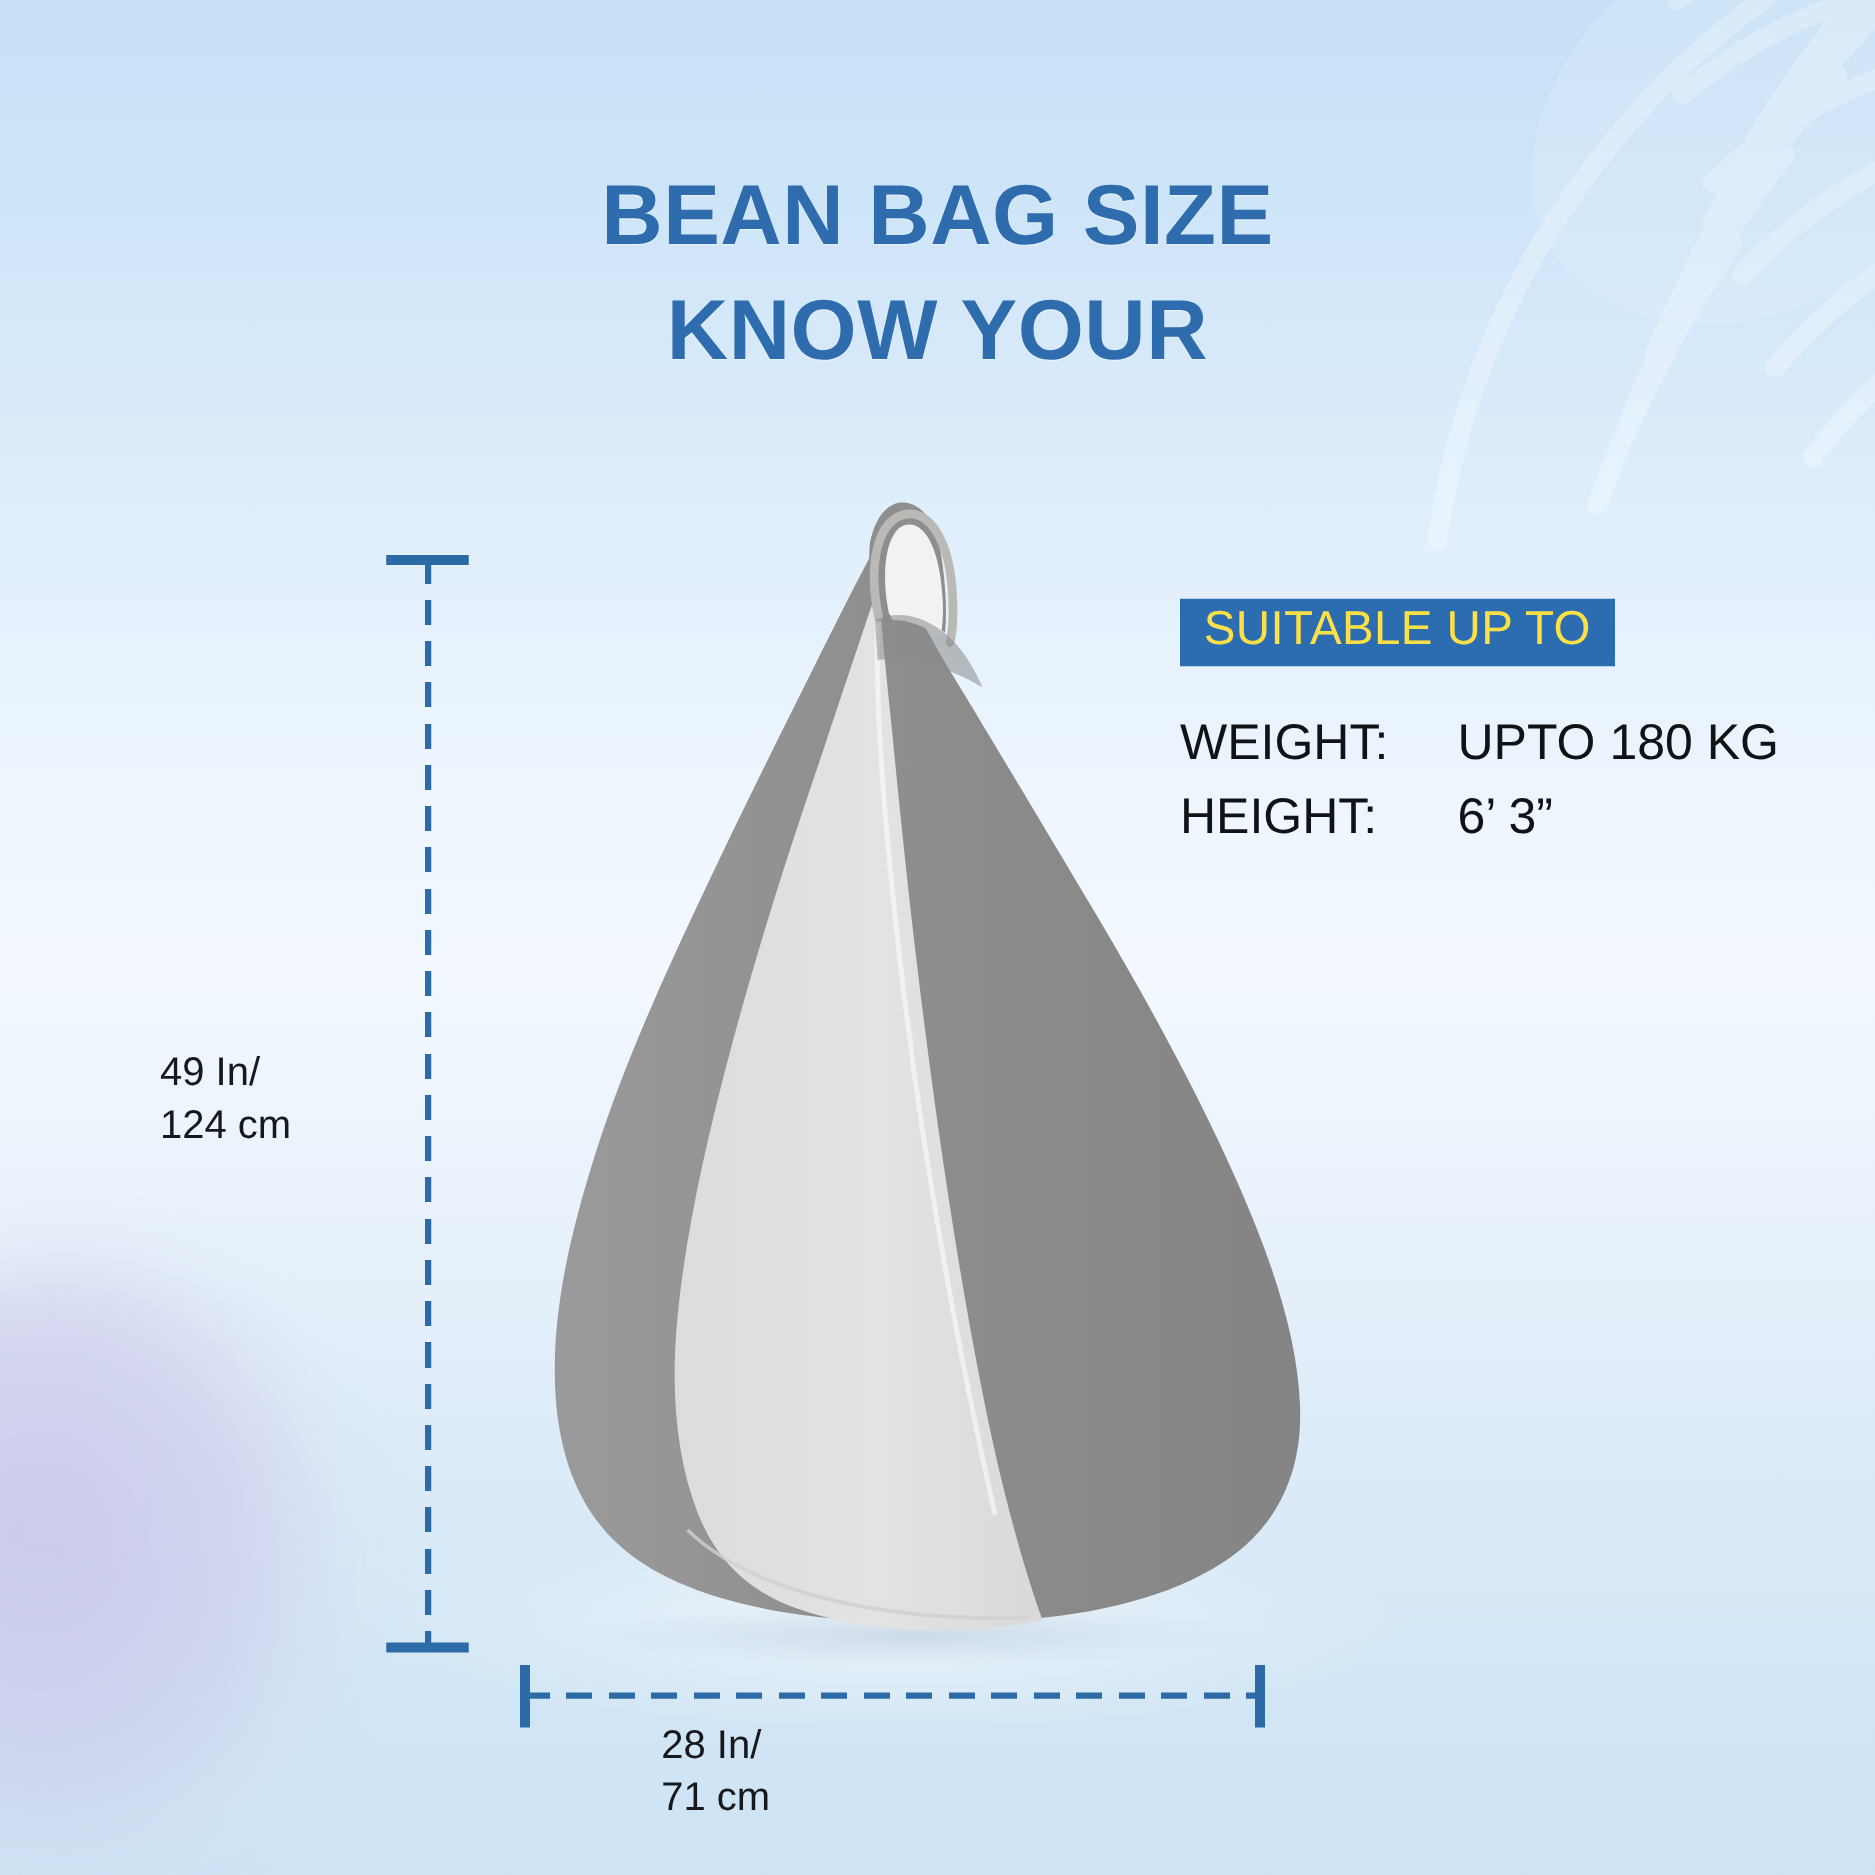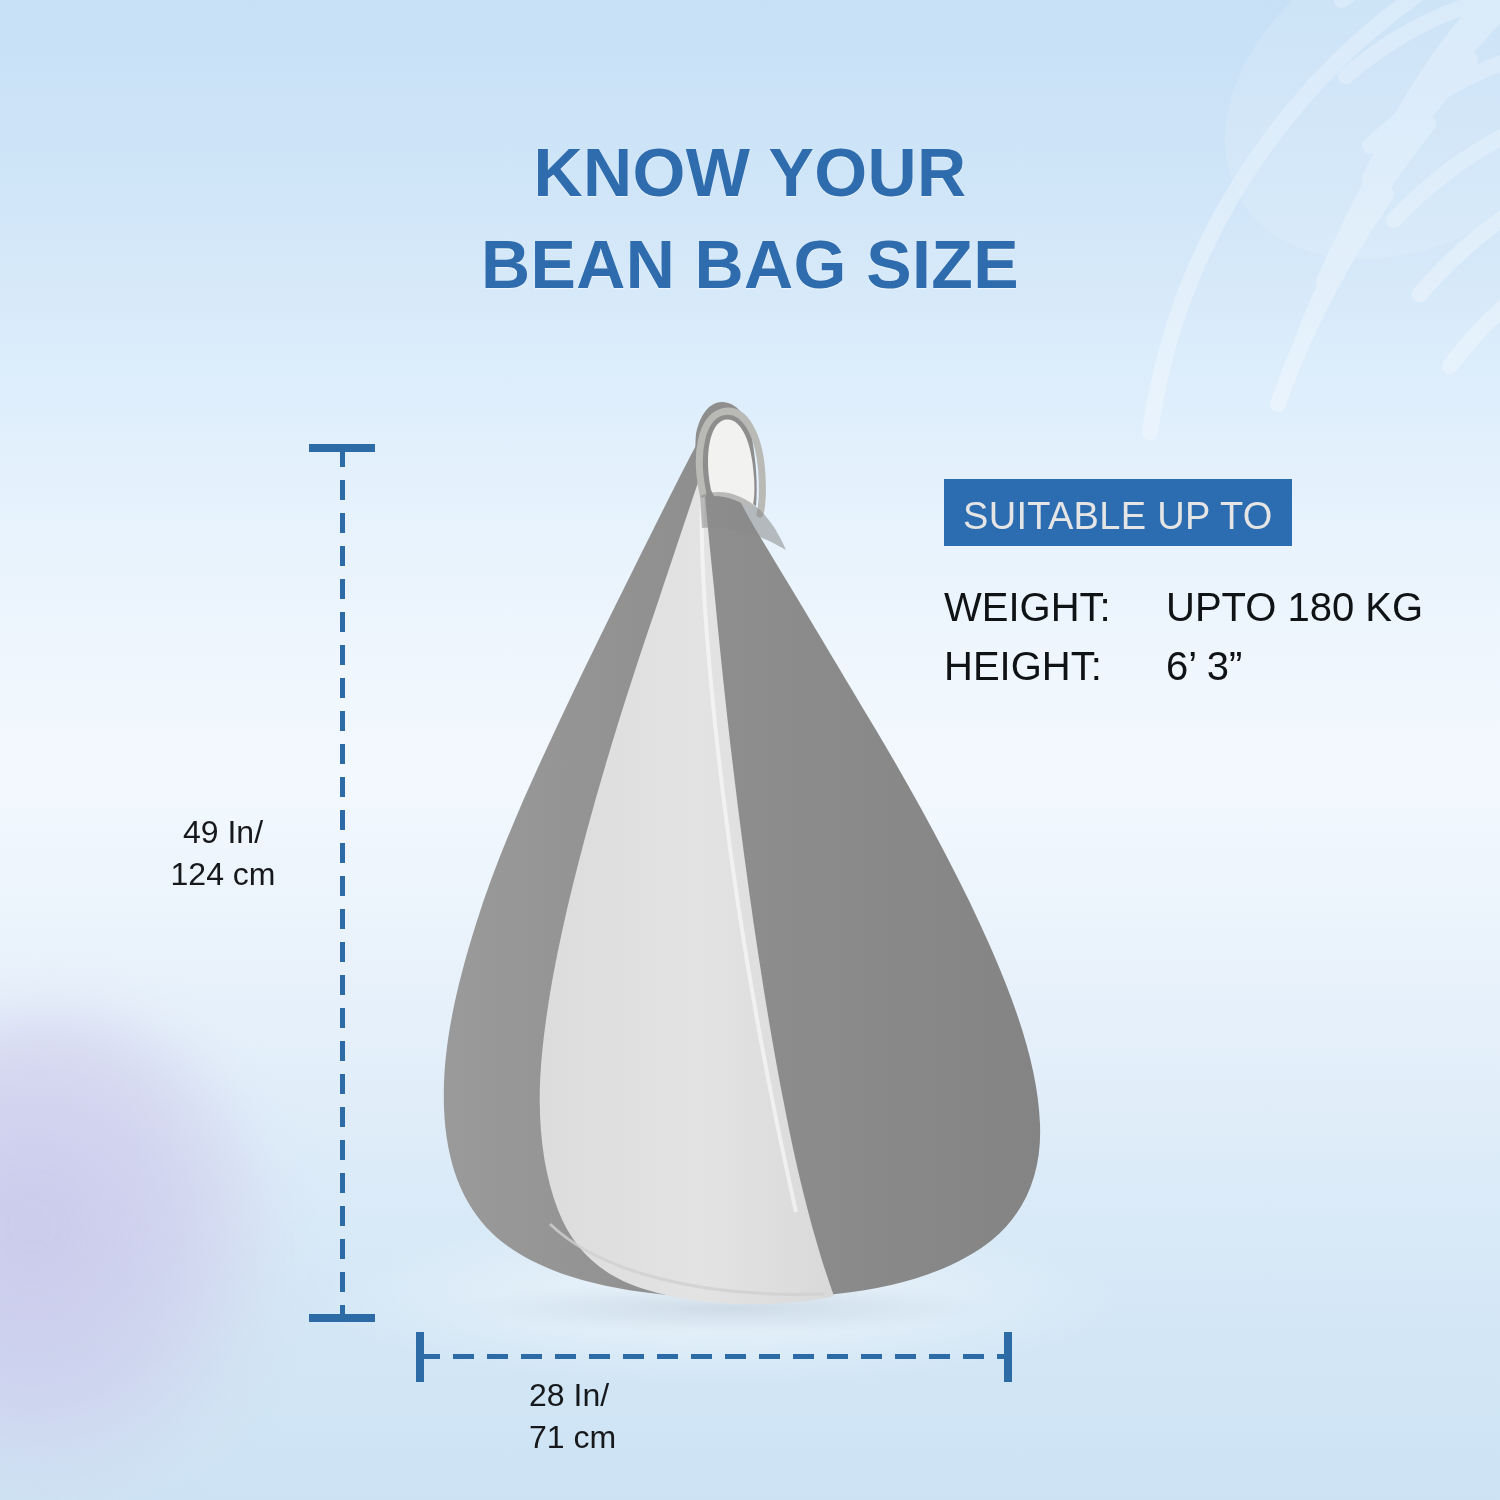--- a/index.html
+++ b/index.html
@@ -149,45 +149,45 @@
   .dim-label {
     position: absolute;
     color: #16181b;
     font-size: 32px;
     line-height: 1.30;
     font-weight: normal;
     white-space: pre-line;
   }
   .dim-label-height {
     left: 128px;
-    top: 812px;
+    top: 837px;
     width: 190px;
-    text-align: center;
+    text-align: left;
   }
   .dim-label-width {
     left: 529px;
     top: 1375px;
     width: 370px;
     text-align: left;
   }
 
   
   .spec-panel {
     position: absolute;
     left: 944px;
     top: 479px;
     width: 500px;
   }
   .spec-badge {
     display: inline-block;
     background: #2c6cb0;
-    color: #e5e5e5;
+    color: #fde047;
     font-size: 38px;
     letter-spacing: 0.3px;
-    padding: 18px 19px 10px 19px;
+    padding: 5px 19px 10px 19px;
     line-height: 1.02;
   }
   .spec-rows {
     margin-top: 32px;
   }
   .spec-row {
     display: flex;
     align-items: flex-start;
     font-size: 40px;
     color: #101316;
@@ -225,22 +225,22 @@
     <g fill="#ffffff" opacity="0.28">
       <ellipse cx="470" cy="210" rx="210" ry="150" transform="rotate(-32 470 210)"></ellipse>
     </g>
   </svg>
 
   <div class="purple-blob"></div>
 
   <div class="floor-glow"></div>
 
   <div class="title-block">
+    <div class="title-line">BEAN BAG SIZE</div>
     <div class="title-line">KNOW YOUR</div>
-    <div class="title-line">BEAN BAG SIZE</div>
   </div>
 
   <div class="beanbag-wrap">
     <svg class="beanbag-svg" viewBox="0 0 660 960" preserveAspectRatio="none">
       <defs>
         <radialGradient id="shadowGrad" cx="0.5" cy="0.5" r="0.5">
           <stop offset="0%" stop-color="#9fb4c8" stop-opacity="0.38"></stop>
           <stop offset="55%" stop-color="#a8bccf" stop-opacity="0.18"></stop>
           <stop offset="100%" stop-color="#b8cbdd" stop-opacity="0"></stop>
         </radialGradient>

